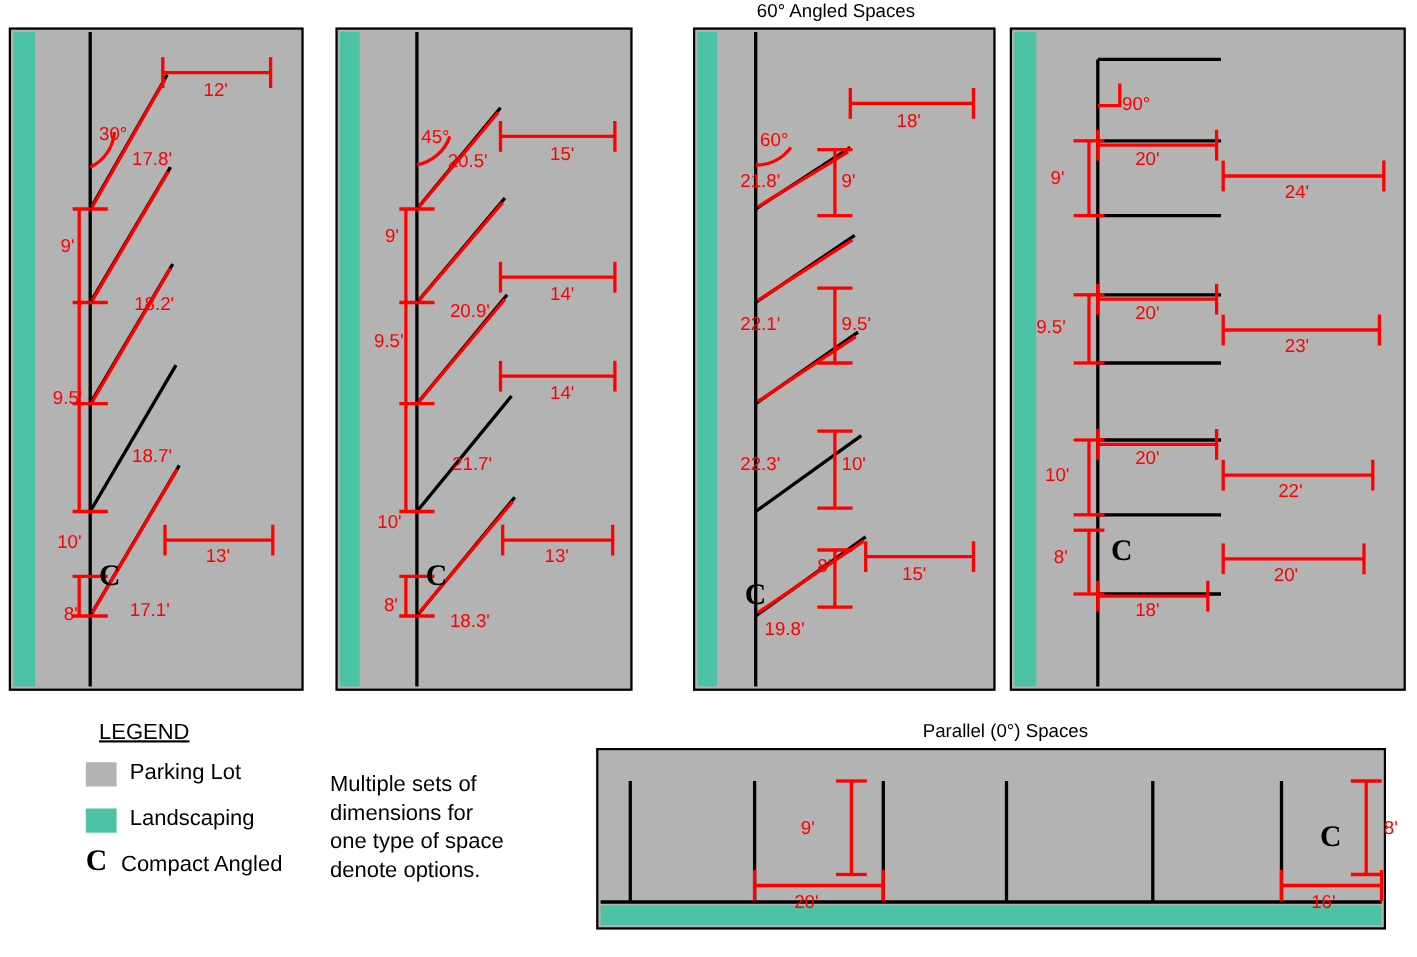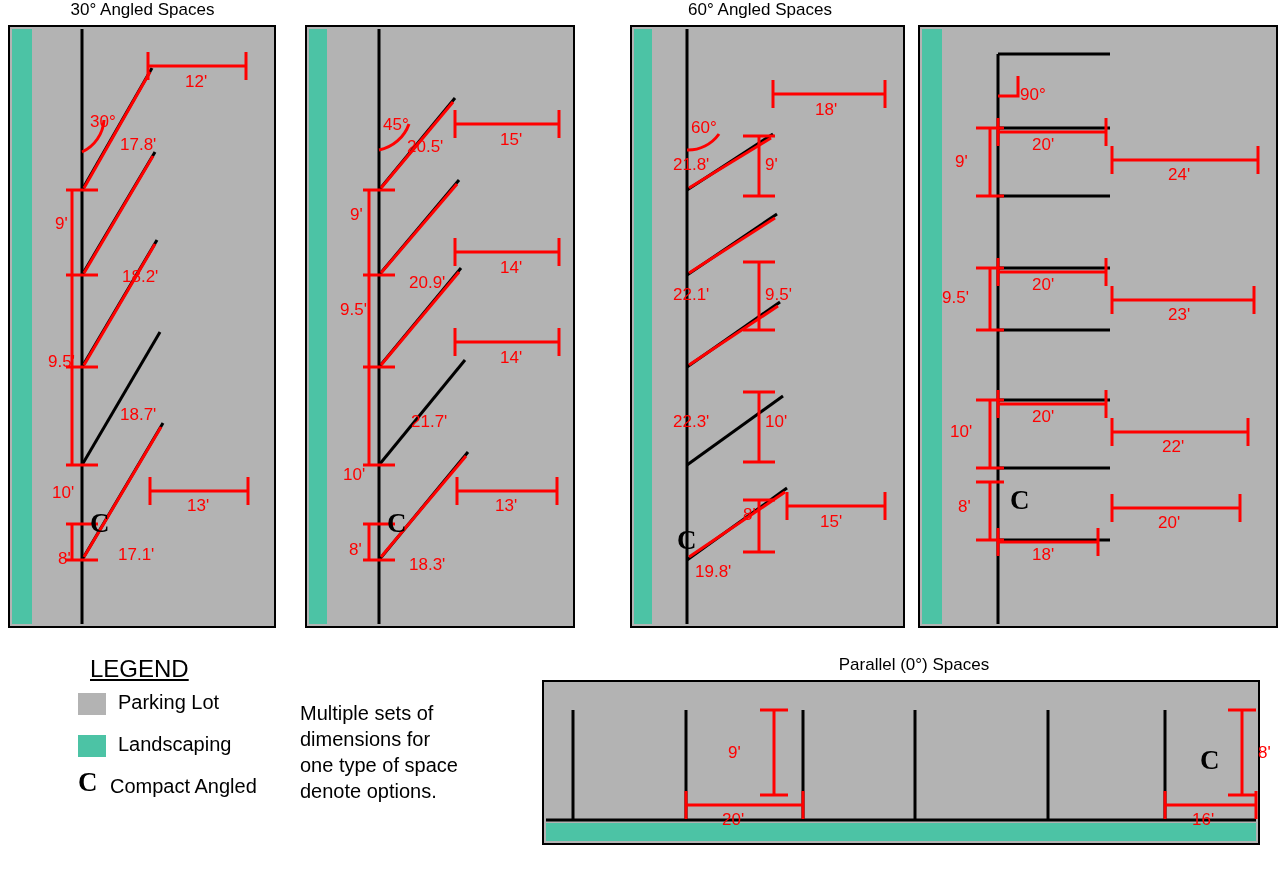--- a/index.html
+++ b/index.html
@@ -4,30 +4,29 @@
 <style>
   html,body{margin:0;padding:0;background:#ffffff;}
   body{width:1288px;height:870px;position:relative;font-family:"Liberation Sans",sans-serif;color:#000;}
   .panel{position:absolute;}
   .ptitle{position:absolute;font-size:17px;color:#000;text-align:center;white-space:nowrap;}
   .lot{position:absolute;background:#b3b3b3;border:2px solid #000;box-sizing:border-box;}
   .land{position:absolute;background:#4cc3a5;}
   svg{position:absolute;left:0;top:0;overflow:visible;}
   .dimtxt{position:absolute;color:#ff0000;font-size:17px;white-space:nowrap;font-family:"Liberation Sans",sans-serif;}
   .cmark{position:absolute;color:#000;font-size:27px;font-weight:bold;font-family:"Liberation Serif",serif;}
-  .legend-title{position:absolute;font-size:24px;text-decoration:underline;}
+  .legend-title{position:absolute;font-size:20px;text-decoration:underline;}
   .legend-row{position:absolute;font-size:20px;}
   .swatch{position:absolute;width:28px;height:22px;}
   .note{position:absolute;font-size:20px;line-height:26px;}
 </style>
 </head>
 <body>
 
 <div class="panel" style="left:0;top:0;width:285px;height:640px;">
-  <div class="ptitle" style="left:0;top:0;width:285px;">30° Angled Spaces</div>
   <div class="lot" style="left:8px;top:25px;width:268px;height:603px;"></div>
   <div class="land" style="left:12px;top:29px;width:20px;height:595px;"></div>
 
   <svg width="285" height="640">
     <g stroke="#000" stroke-width="3" fill="none">
       <line x1="82" y1="29" x2="82" y2="624"></line>
       <line x1="82" y1="190" x2="152" y2="68"></line>
       <line x1="82" y1="275" x2="155" y2="152"></line>
       <line x1="82" y1="367" x2="157" y2="240"></line>
       <line x1="82" y1="465" x2="160" y2="332"></line>

